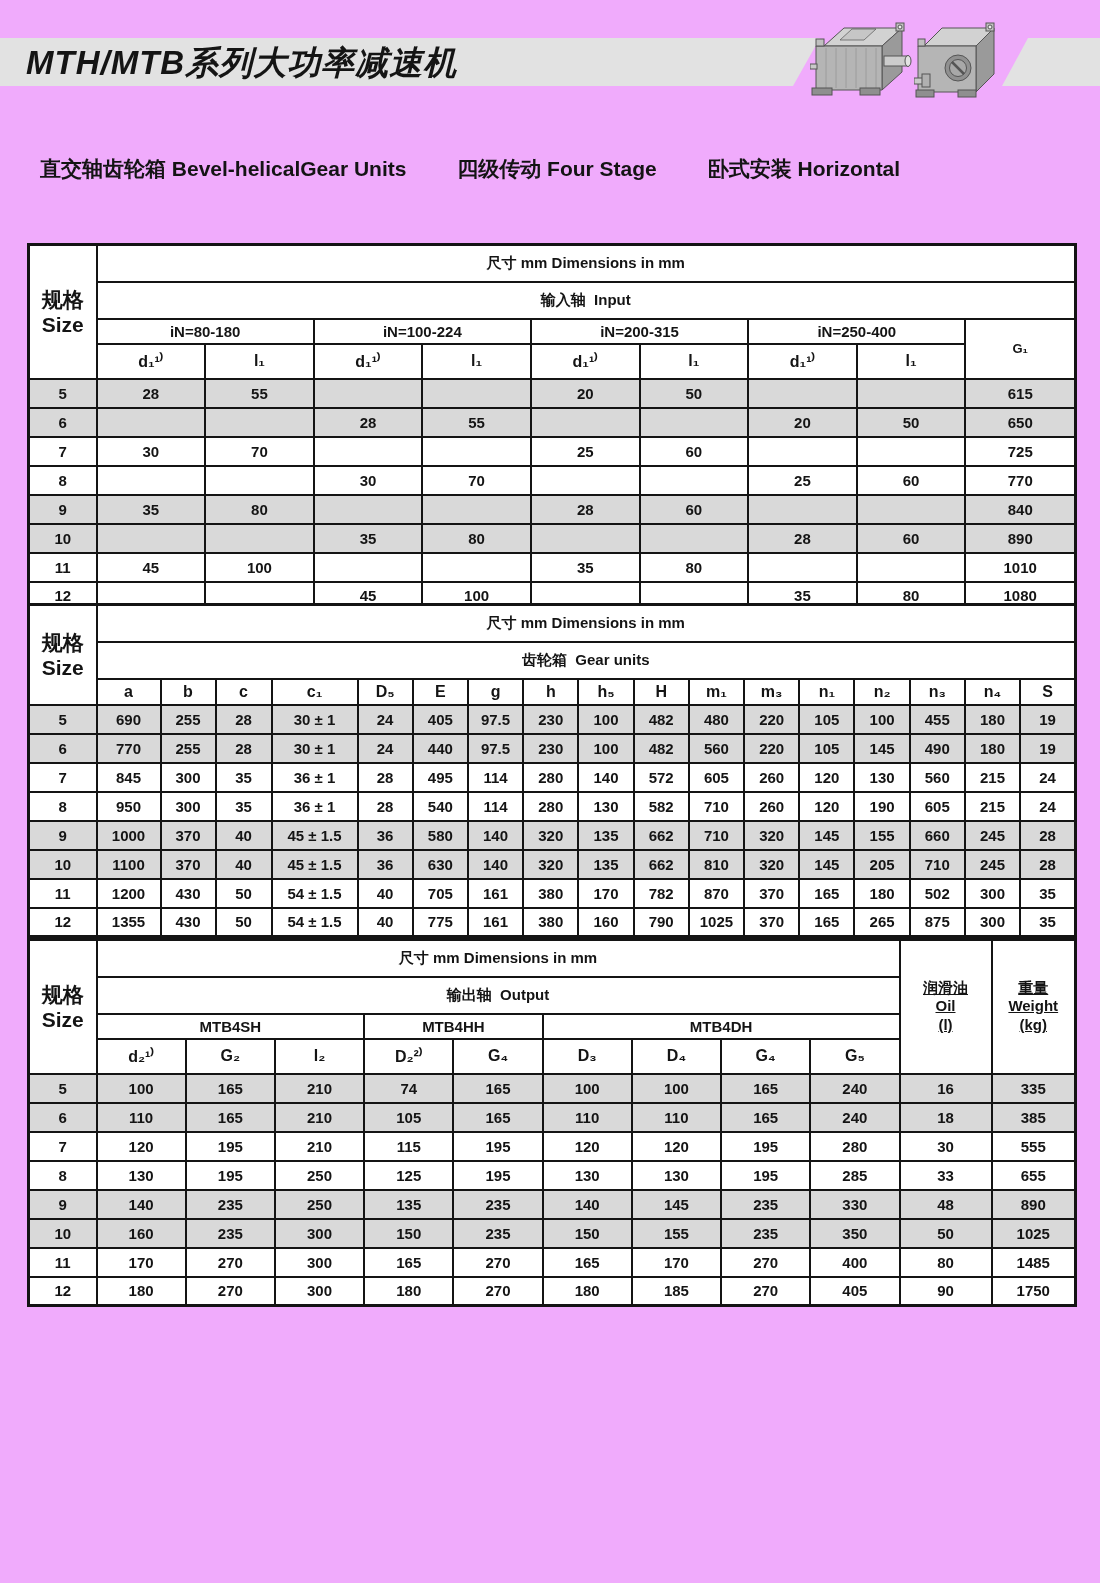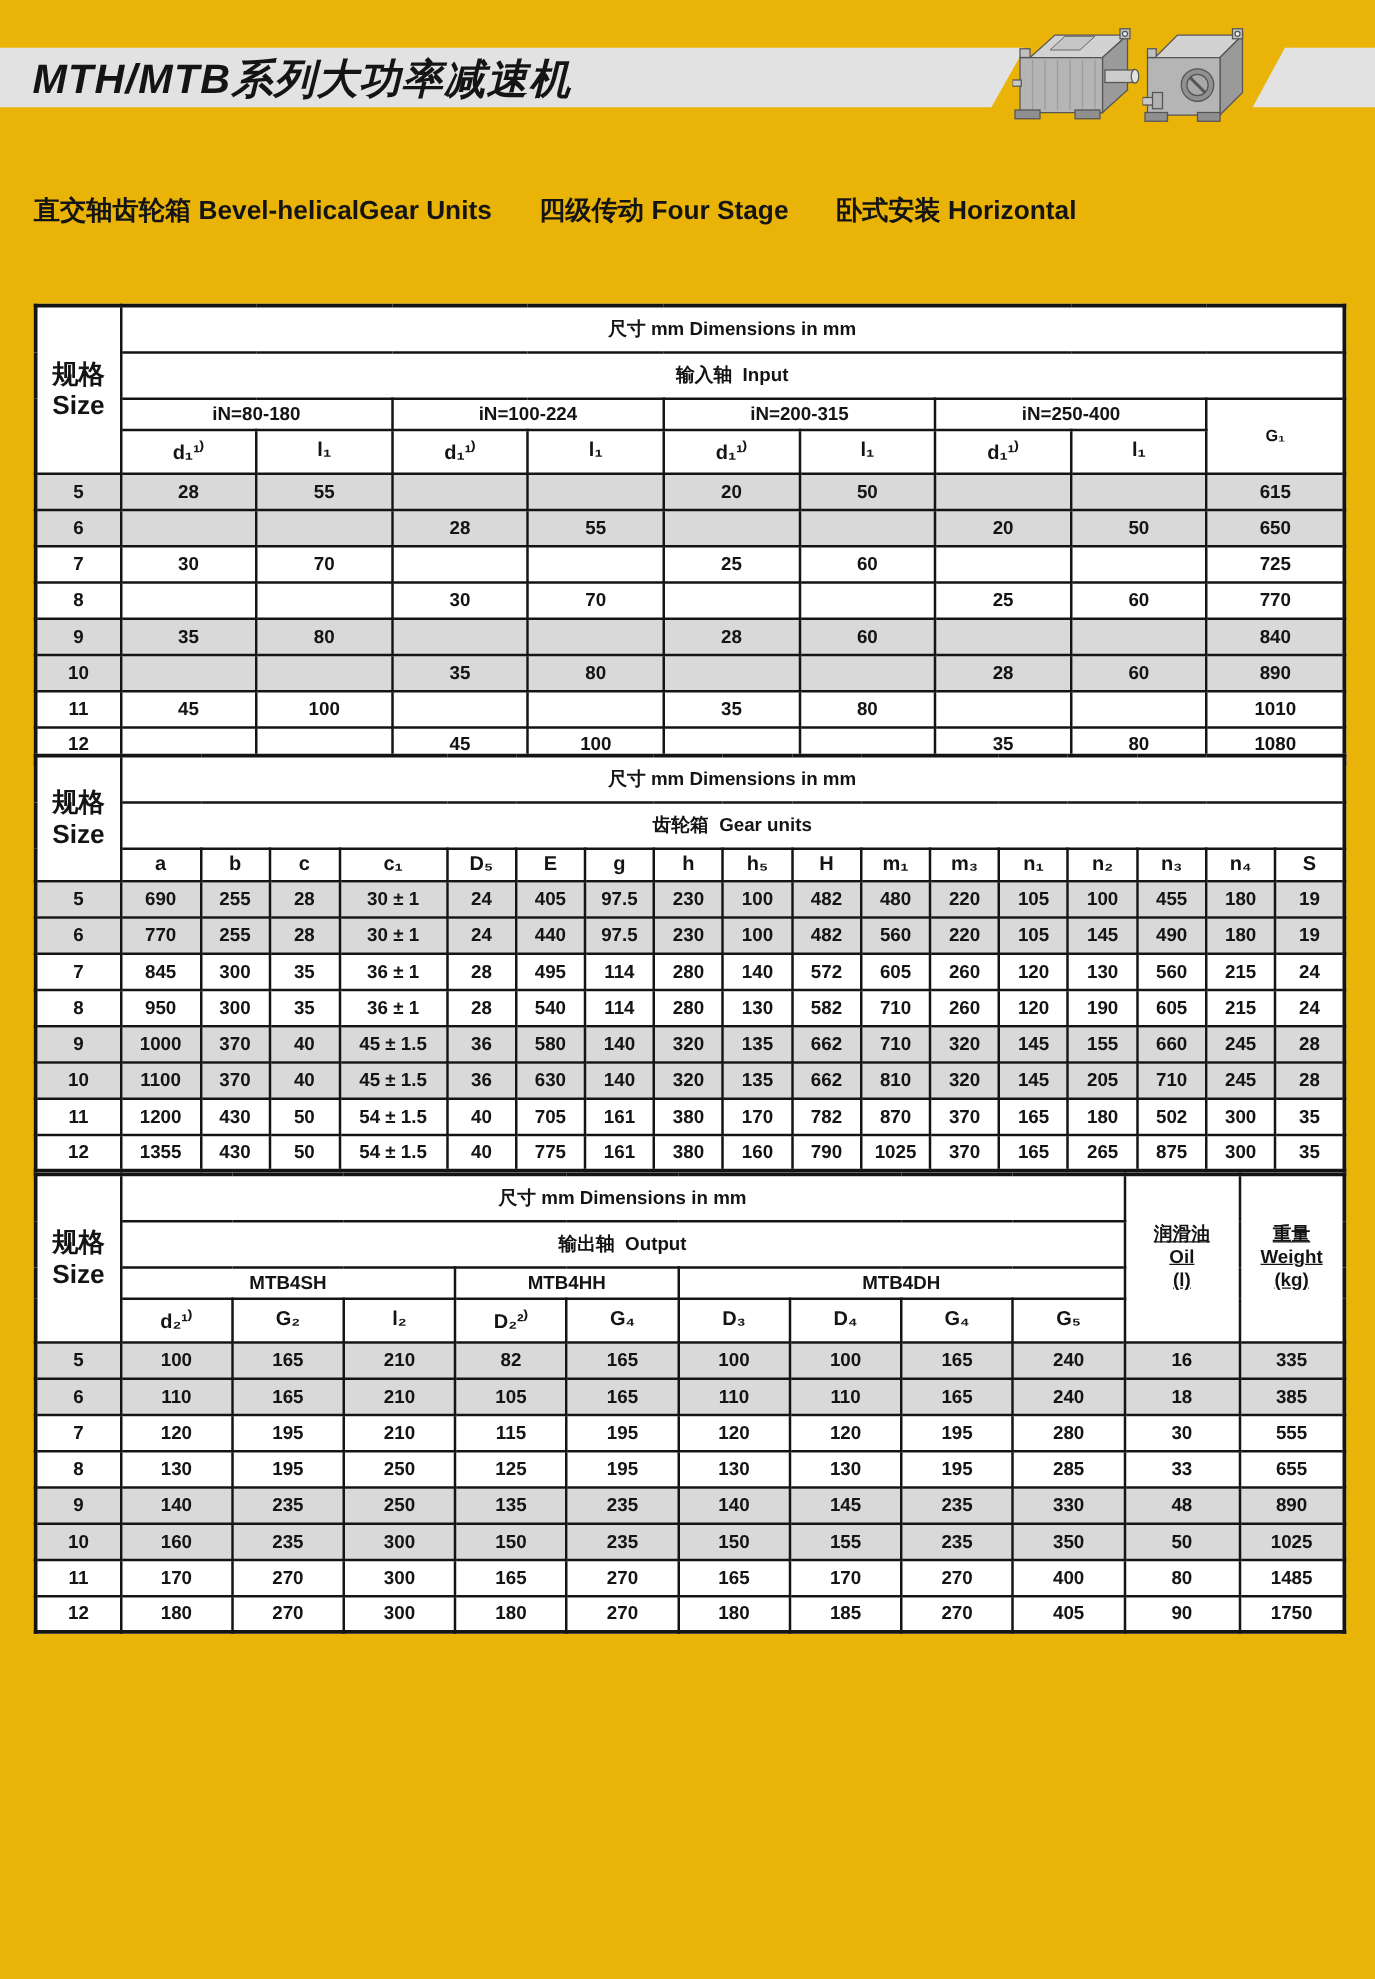--- a/index.html
+++ b/index.html
@@ -1,35 +1,35 @@
 <!DOCTYPE html>
 <html style="--banner-gray: #e2e2e2; --row-shade: #d9d9d9; --border-black: #141414;"><head>
 <meta charset="utf-8">
 <style>
   * { margin:0; padding:0; box-sizing:border-box; }
   html,body { background:#ffffff; }
   .page {
     position:relative; width:1100px; height:1583px;
-    background:#eab308; overflow:hidden;
+    background:#f0abfc; overflow:hidden;
     font-family:"Liberation Sans", sans-serif; color:#141414;
   }
   
   .banner-shape, .accent-shape { position:absolute; display:block; }
   .banner-shape { left:0; top:38px; }
   .accent-shape { left:1002px; top:38px; }
   .page-title {
     position:absolute; left:26px; top:43px; width:780px;
     font-size:33px; line-height:40px; font-weight:bold; font-style:italic;
     letter-spacing:1px; white-space:nowrap;
   }
   .gearbox-1 { position:absolute; left:810px; top:20px; }
   .gearbox-2 { position:absolute; left:914px; top:22px; }
   .subtitle { position:absolute; left:27px; top:150px; font-size:21px; font-weight:bold; }
   .subtitle .line { height:38px; line-height:38px; white-space:nowrap; }
-  .subtitle .seg { margin-right:32px; }
+  .subtitle .seg { margin-right:32px;margin-left:13px; }
   
   .dtable {
     position:absolute; left:27px; width:1050px;
     border-collapse:collapse; table-layout:fixed; background:#ffffff;
     border:3px solid #141414;
   }
   .dtable th, .dtable td {
     border:2px solid #141414; text-align:center; vertical-align:middle;
     padding:0; font-weight:bold; color:#141414; overflow:hidden;
   }
@@ -508,21 +508,21 @@
           <th class="col-head">G₄</th>
           <th class="col-head">G₅</th>
         </tr>
     </thead>
     <tbody id="t3-body">
         <tr class="shaded">
           <td>5</td>
           <td>100</td>
           <td>165</td>
           <td>210</td>
-          <td>82</td>
+          <td>74</td>
           <td>165</td>
           <td>100</td>
           <td>100</td>
           <td>165</td>
           <td>240</td>
           <td>16</td>
           <td>335</td>
         </tr>
         <tr class="shaded">
           <td>6</td>

